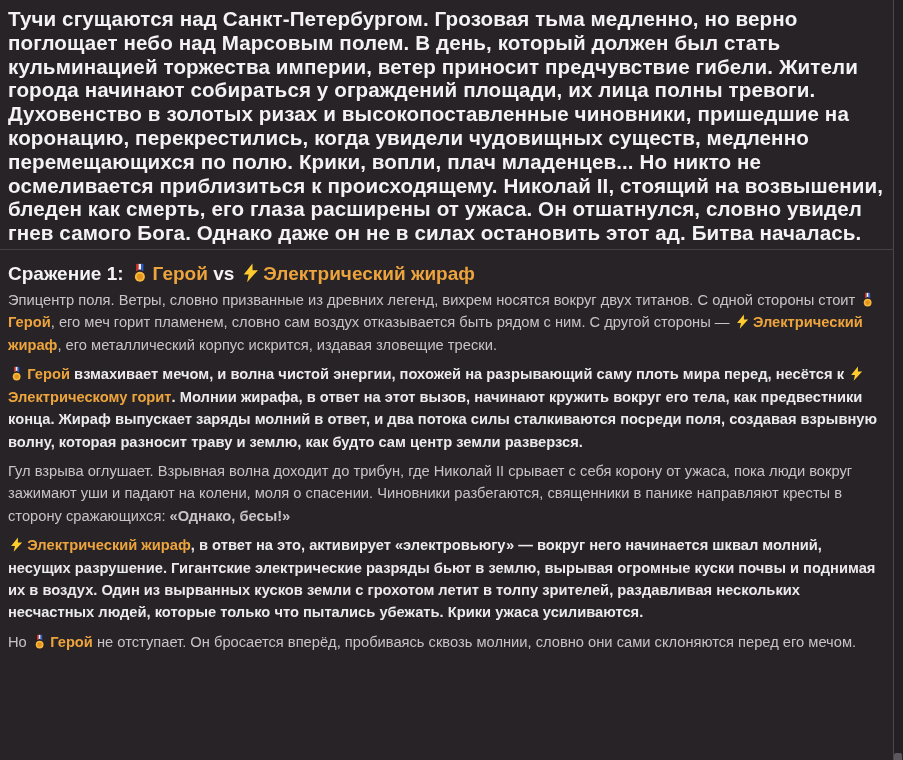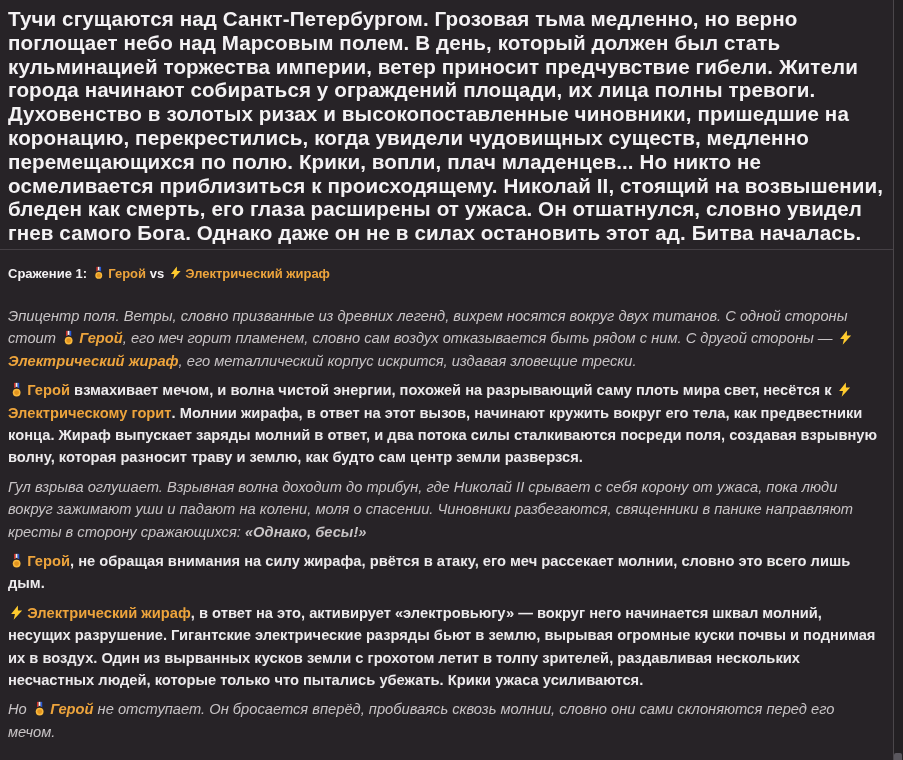--- a/index.html
+++ b/index.html
@@ -18,31 +18,31 @@
     color:var(--text-hero,#f4f2f4);
     font-size:20.6px;line-height:23.8px;font-weight:700;
     letter-spacing:.1px;margin-bottom:0;
   }
   .rule{
     height:1px;background:var(--divider,#454045);
     margin:4px -8px 0 -8px;
   }
   .block-heading{
     color:var(--text-hero,#f4f2f4);
-    font-size:13px;line-height:22px;font-weight:700;
-    margin:13px 0 20px 0;
+    font-size:19px;line-height:22px;font-weight:700;
+    margin:13px 0 4px 0;
   }
   .block-narration{
     color:var(--text-primary,#eceaec);
     font-size:14.7px;line-height:22.4px;font-weight:600;
     margin-bottom:7px;
   }
   .block-flavor{
     color:var(--text-italic,#c8c4c6);
-    font-size:14.7px;line-height:22.4px;font-weight:400;font-style:italic;
+    font-size:14.7px;line-height:22.4px;font-weight:400;
     margin-bottom:7px;
   }
   span.name{color:var(--accent-orange,#eda43c);font-weight:700;}
   span.bold{font-weight:700;}
   span.italic{font-style:italic;}
   .icon{
     display:inline-block;width:1.04em;height:1.04em;
     vertical-align:-0.14em;margin:0 3px 0 1px;
   }
   .scroll-gutter{
@@ -89,27 +89,24 @@
         </svg><span class="name">Герой</span><span> vs </span><svg class="icon" viewBox="0 0 36 36">
           <use href="#sym-bolt" xlink:href="#sym-bolt"></use>
         </svg><span class="name">Электрический жираф</span></p>
       <p class="block-flavor"><span>Эпицентр поля. Ветры, словно призванные из древних легенд, вихрем носятся вокруг двух титанов. С одной стороны стоит </span><svg class="icon" viewBox="0 0 36 36">
           <use href="#sym-medal" xlink:href="#sym-medal"></use>
         </svg><span class="name">Герой</span><span>, его меч горит пламенем, словно сам воздух отказывается быть рядом с ним. С другой стороны — </span><svg class="icon" viewBox="0 0 36 36">
           <use href="#sym-bolt" xlink:href="#sym-bolt"></use>
         </svg><span class="name">Электрический жираф</span><span>, его металлический корпус искрится, издавая зловещие трески.</span></p>
       <p class="block-narration"><svg class="icon" viewBox="0 0 36 36">
           <use href="#sym-medal" xlink:href="#sym-medal"></use>
-        </svg><span class="name">Герой</span><span> взмахивает мечом, и волна чистой энергии, похожей на разрывающий саму плоть мира свет, несётся к </span><svg class="icon" viewBox="0 0 36 36">
+        </svg><span class="name">Герой</span><span> взмахивает мечом, и волна чистой энергии, похожей на разрывающий саму плоть мира перед, несётся к </span><svg class="icon" viewBox="0 0 36 36">
           <use href="#sym-bolt" xlink:href="#sym-bolt"></use>
         </svg><span class="name">Электрическому горит</span><span>. Молнии жирафа, в ответ на этот вызов, начинают кружить вокруг его тела, как предвестники конца. Жираф выпускает заряды молний в ответ, и два потока силы сталкиваются посреди поля, создавая взрывную волну, которая разносит траву и землю, как будто сам центр земли разверзся.</span></p>
       <p class="block-flavor"><span>Гул взрыва оглушает. Взрывная волна доходит до трибун, где Николай II срывает с себя корону от ужаса, пока люди вокруг зажимают уши и падают на колени, моля о спасении. Чиновники разбегаются, священники в панике направляют кресты в сторону сражающихся: </span><span class="bold">«Однако, бесы!»</span></p>
-      <p class="block-narration"><svg class="icon" viewBox="0 0 36 36">
-          <use href="#sym-medal" xlink:href="#sym-medal"></use>
-        </svg><span class="name">Герой</span><span>, не обращая внимания на силу жирафа, рвётся в атаку, его меч рассекает молнии, словно это всего лишь дым.</span></p>
       <p class="block-narration"><svg class="icon" viewBox="0 0 36 36">
           <use href="#sym-bolt" xlink:href="#sym-bolt"></use>
         </svg><span class="name">Электрический жираф</span><span>, в ответ на это, активирует «электровьюгу» — вокруг него начинается шквал молний, несущих разрушение. Гигантские электрические разряды бьют в землю, вырывая огромные куски почвы и поднимая их в воздух. Один из вырванных кусков земли с грохотом летит в толпу зрителей, раздавливая нескольких несчастных людей, которые только что пытались убежать. Крики ужаса усиливаются.</span></p>
       <p class="block-flavor"><span>Но </span><svg class="icon" viewBox="0 0 36 36">
           <use href="#sym-medal" xlink:href="#sym-medal"></use>
         </svg><span class="name">Герой</span><span> не отступает. Он бросается вперёд, пробиваясь сквозь молнии, словно они сами склоняются перед его мечом.</span></p>
     </div>
   <div class="scroll-gutter">
     <div class="scroll-thumb"></div>
   </div>

